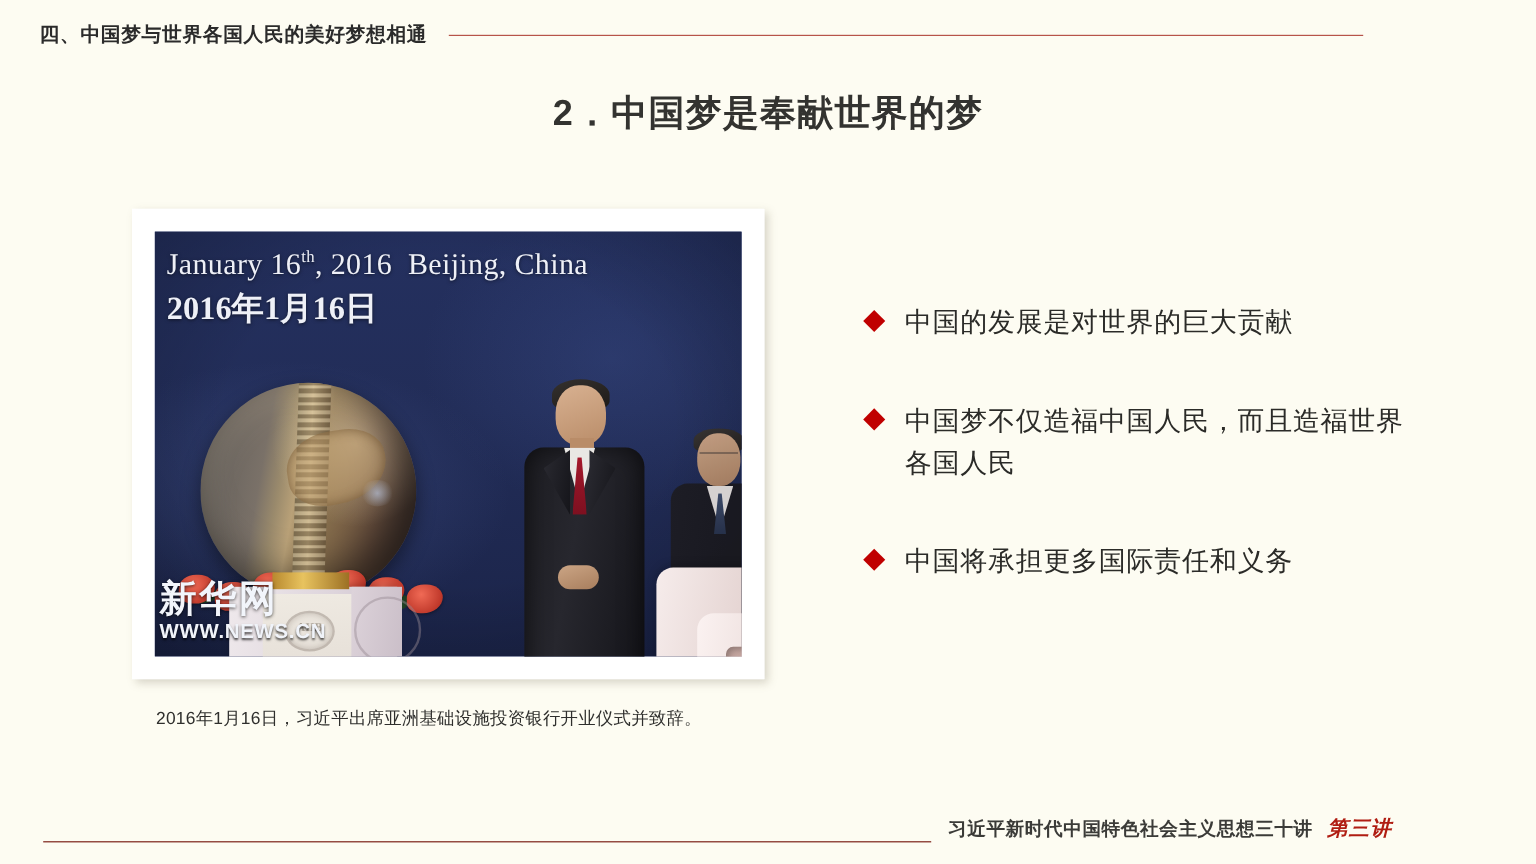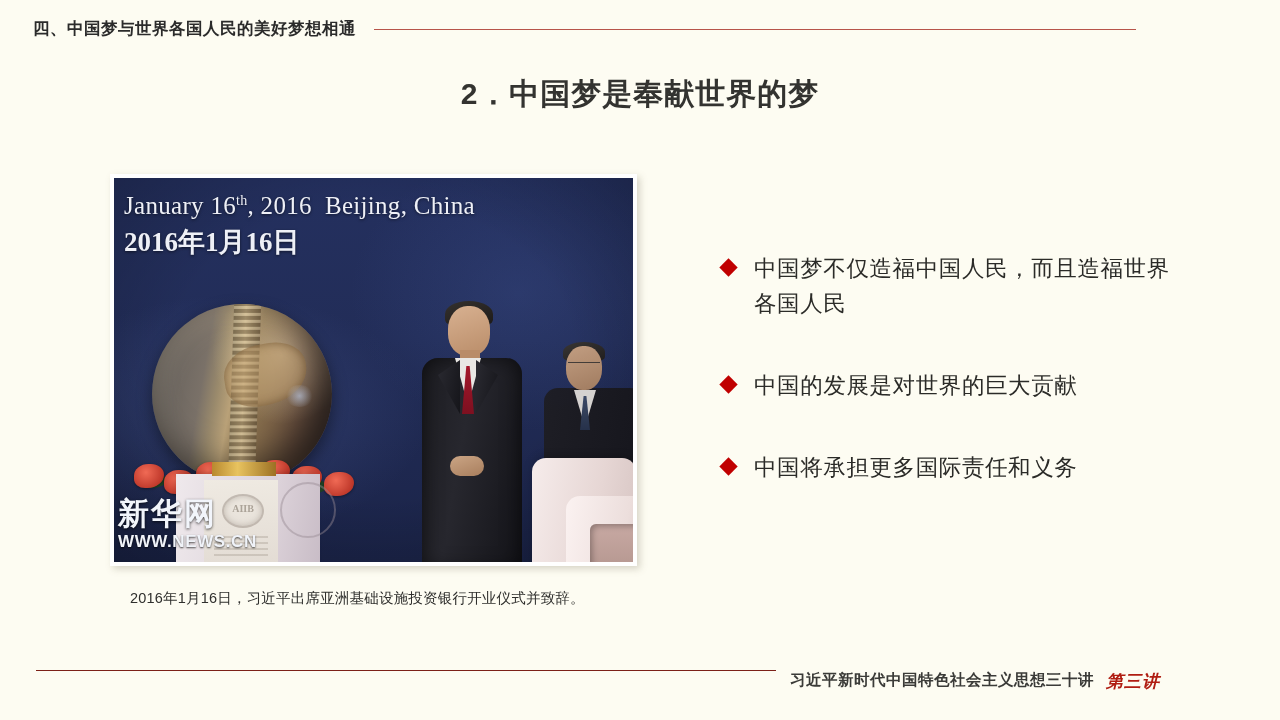--- a/index.html
+++ b/index.html
@@ -62,21 +62,21 @@
   }
 
   
   .photo-wrap {
     position: absolute;
     left: 110px;
     top: 174px;
     width: 527px;
     height: 392px;
     background: #ffffff;
-    padding: 0;
+    padding: 15px;
     box-sizing: border-box;
     box-shadow: 3px 3px 7px rgba(120,110,90,.28);
     border: 4px solid #ffffff;
   }
   .photo {
     position: relative;
     width: 100%;
     height: 100%;
     overflow: hidden;
     background: #1e2c5e;
@@ -429,21 +429,21 @@
   }
 
   
   .footer {
     position: absolute;
     left: 0;
     bottom: 18px;
     width: 1200px;
     height: 32px;
     display: flex;
-    align-items: flex-start;
+    align-items: flex-end;
   }
   .footer-rule {
     flex: 1;
     height: 0;
     border-top: 1.6px solid #7c2118;
     margin-left: 36px;
     margin-right: 14px;
   }
   .footer-text {
     font-size: 15.5px;
@@ -548,25 +548,25 @@
         <div class="wm-en">WWW.NEWS.CN</div>
       </div>
     </div>
   </div>
 
   <div class="caption">2016年1月16日，习近平出席亚洲基础设施投资银行开业仪式并致辞。</div>
 
   <div class="bullets">
     <div class="bullet">
       <div class="diamond"></div>
-      <div class="bullet-text">中国梦不仅造福中国人民，而且造福世界各国人民</div>
+      <div class="bullet-text">中国的发展是对世界的巨大贡献</div>
     </div>
     <div class="bullet">
       <div class="diamond"></div>
-      <div class="bullet-text">中国的发展是对世界的巨大贡献</div>
+      <div class="bullet-text">中国梦不仅造福中国人民，而且造福世界各国人民</div>
     </div>
     <div class="bullet">
       <div class="diamond"></div>
       <div class="bullet-text">中国将承担更多国际责任和义务</div>
     </div>
   </div>
 
   <div class="footer">
     <div class="footer-rule"></div>
     <div class="footer-text">习近平新时代中国特色社会主义思想三十讲</div>

